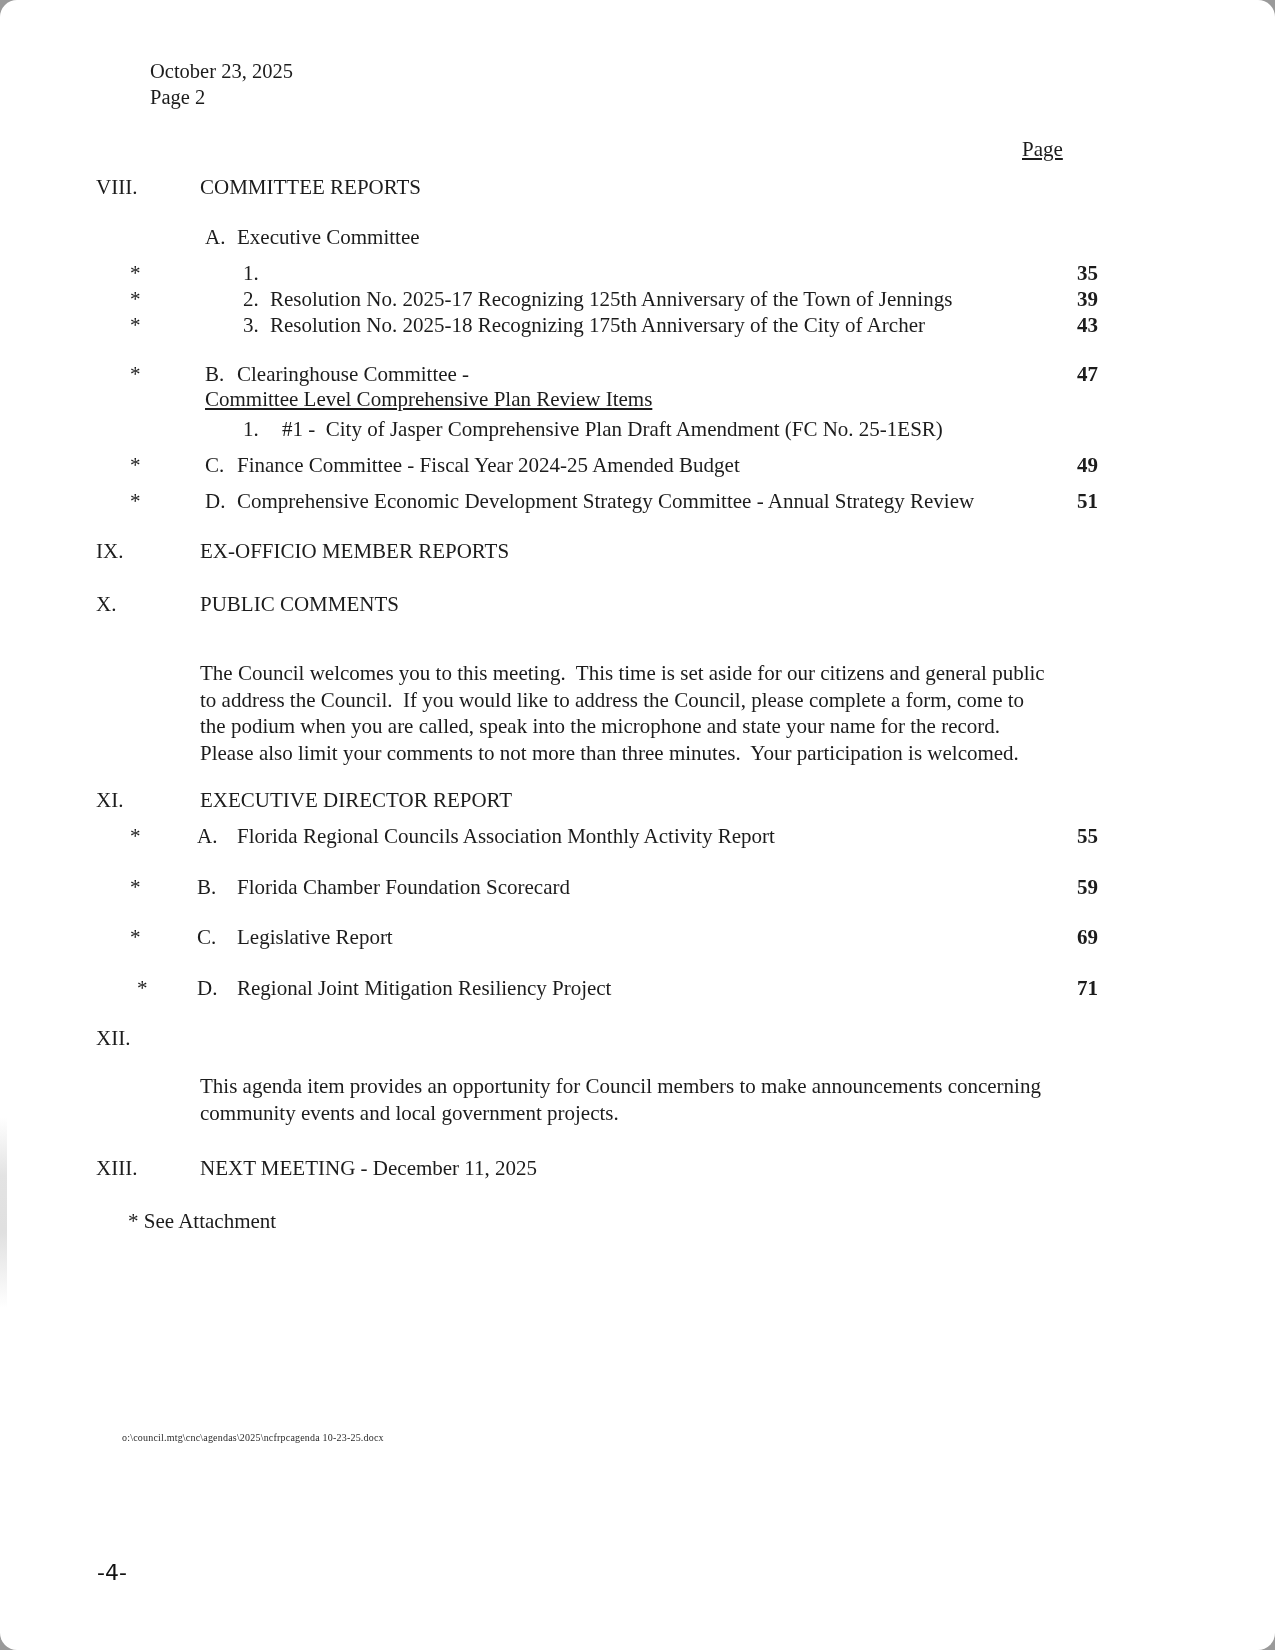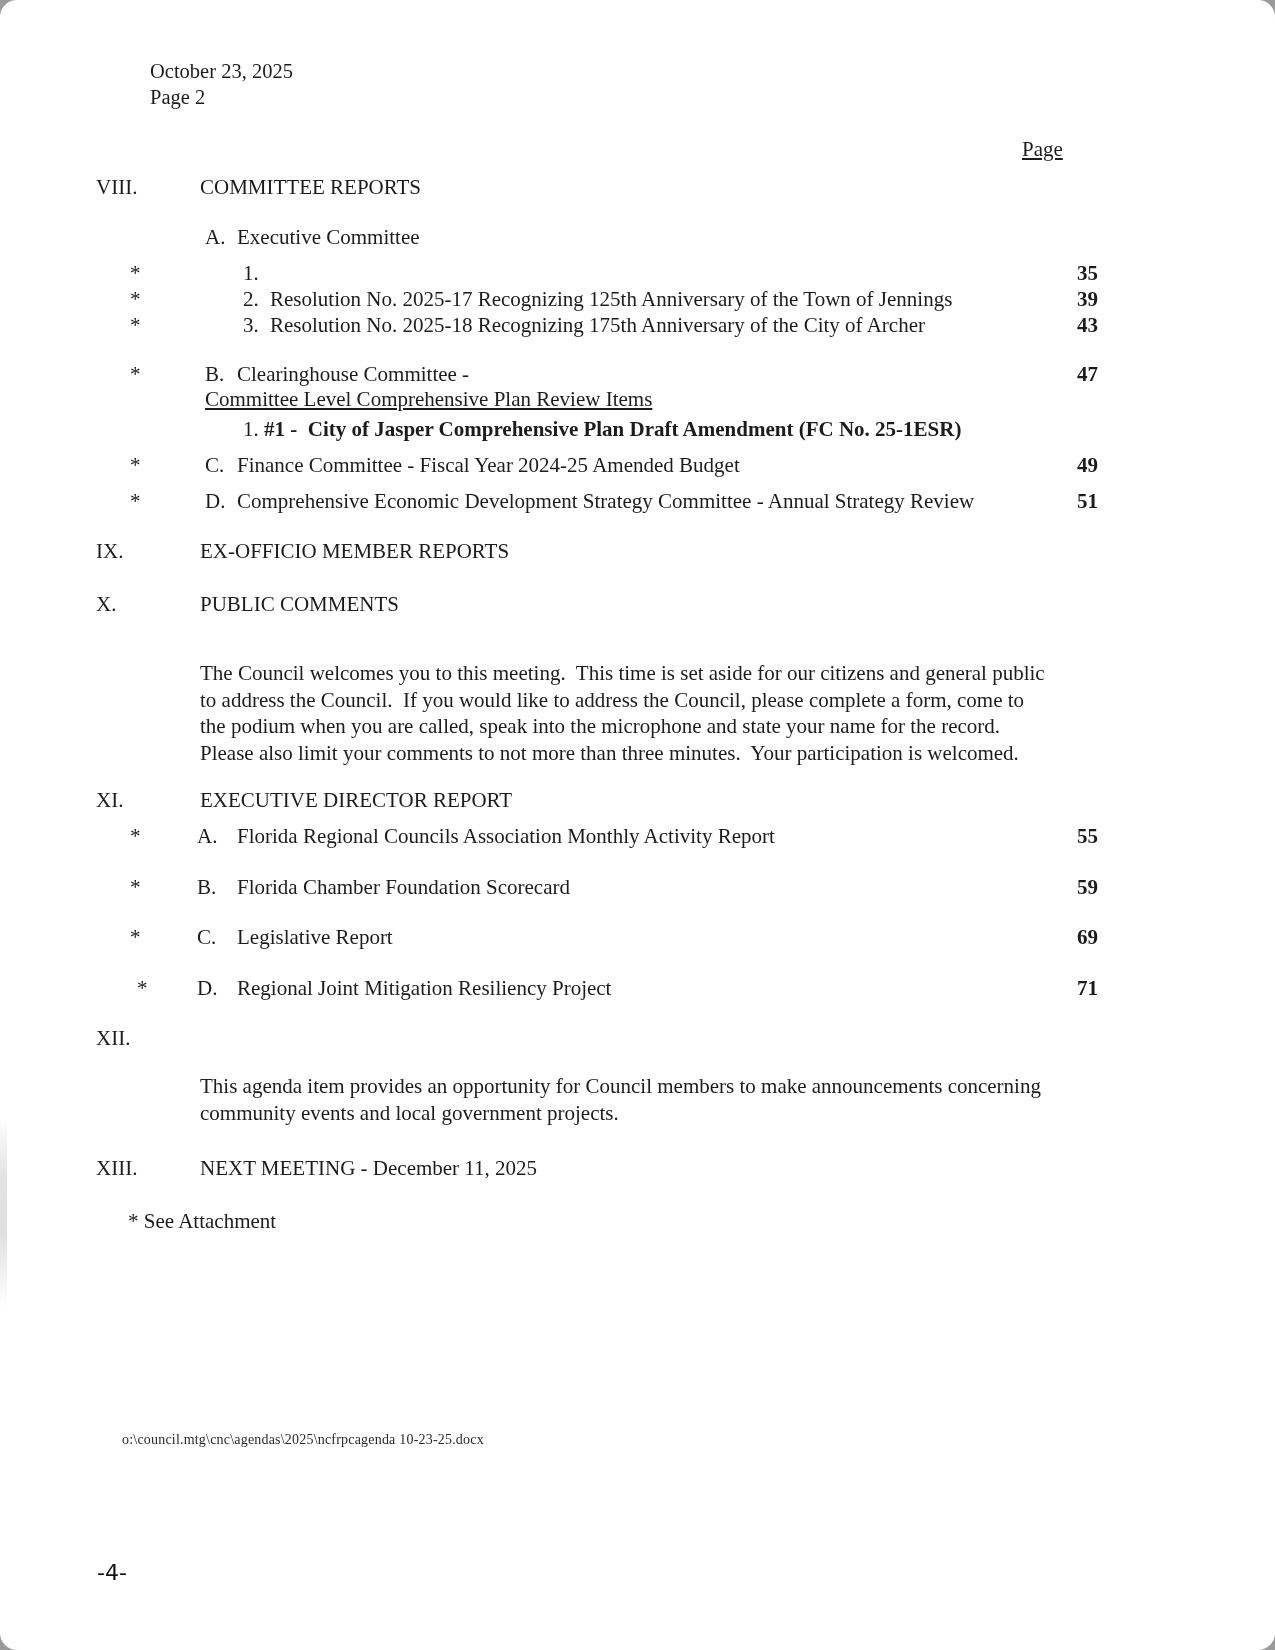--- a/index.html
+++ b/index.html
@@ -18,35 +18,35 @@
   .line span{position:absolute;top:0;line-height:26px;}
   .star{left:130px;width:14px;}
   .star.shift{left:137px;}
   .rn{left:96px;width:82px;text-align:left;}
   .sect{left:200px;}
   .letter{left:205px;}
   .letter.xi{left:197px;}
   .ltext{left:237px;}
   .inum{left:243px;}
   .itext{left:270px;}
-  .itext2{left:264px;white-space:pre;font-weight:bold;}
+  .itext2{left:282px;white-space:pre;}
   .sub{left:205px;text-decoration:underline;}
   .pg{left:1040px;width:58px;text-align:right;font-weight:700;}
   .pgcol{position:absolute;left:1022px;font-weight:400;text-decoration:underline;line-height:26px;}
   .hdr{position:absolute;left:150px;line-height:26px;font-size:20.5px;}
   .para{
     position:absolute;left:200px;line-height:26.5px;
     white-space:pre-wrap;
   }
   .para1{top:660px;width:852px;}
   .para2{top:1073px;width:892px;}
   .attach{position:absolute;left:128px;top:1208px;line-height:26px;white-space:pre;}
   .footpath{
     position:absolute;left:122px;top:1432px;
-    font-size:14px;color:#2a2a2a;letter-spacing:.2px;
+    font-size:10px;color:#2a2a2a;letter-spacing:.2px;
   }
   .pagenum{
     position:absolute;left:97px;top:1560px;
     font-family:"DejaVu Sans","Liberation Sans",sans-serif;
     font-size:22px;color:#111;
   }
   .scan-strip{
     position:absolute;left:0;top:1118px;width:7px;height:190px;
     background:linear-gradient(to bottom,#ffffff,#dcdcdc 30%,#d8d8d8 60%,#ffffff);
     opacity:.8;

